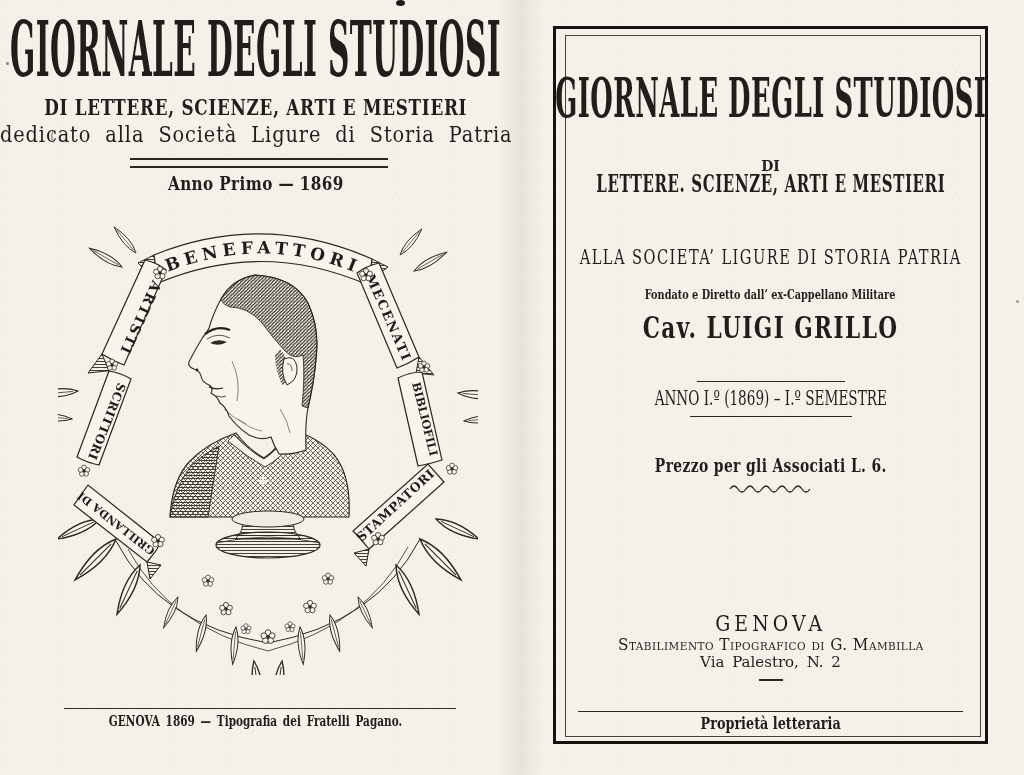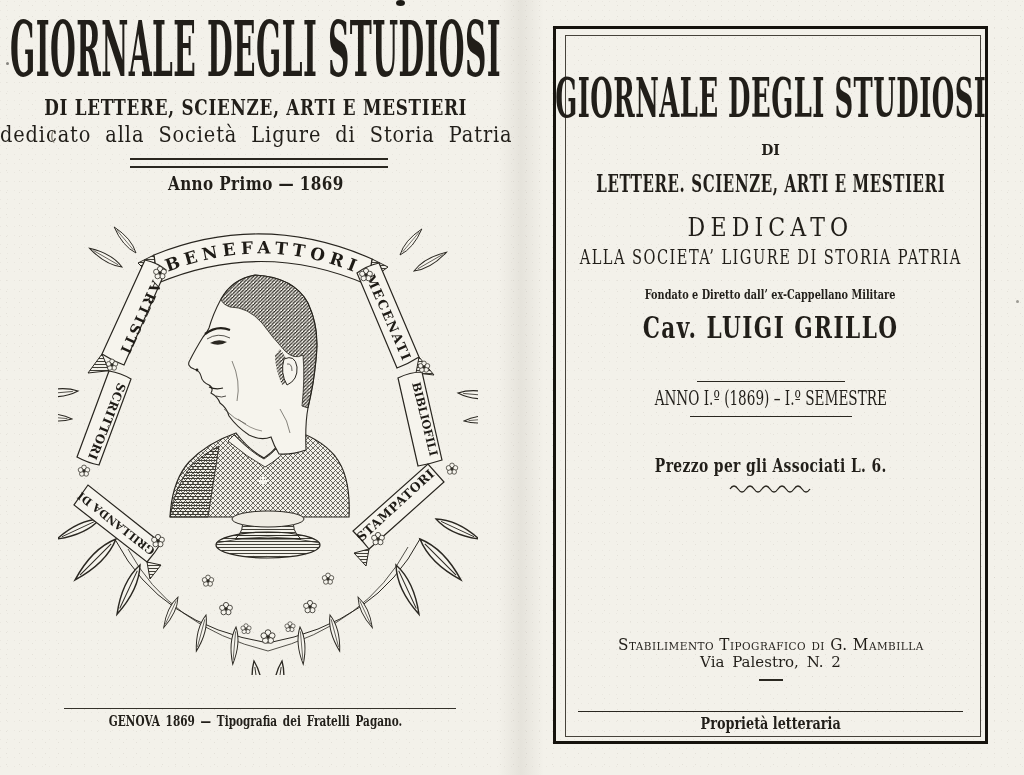--- a/index.html
+++ b/index.html
@@ -220,28 +220,25 @@
   </div>
 
   <div class="gutter-shadow"></div>
 
   <div class="page-right">
     <div class="inner-frame"></div>
 
     <div class="row rp-title" style="top:41px">
       <span class="t">GIORNALE DEGLI STUDIOSI</span>
     </div>
-    <div class="row rp-di" style="top:114px">
+    <div class="row rp-di" style="top:130px">
       <span class="t">DI</span>
     </div>
     <div class="row rp-subtitle" style="top:142px">
       <span class="t">LETTERE. SCIENZE, ARTI E MESTIERI</span>
-    </div>
-    <div class="row rp-dedicato" style="top:185px">
-      <span class="t">DEDICATO</span>
     </div>
     <div class="row rp-society" style="top:218px">
       <span class="t">ALLA SOCIETA’ LIGURE DI STORIA PATRIA</span>
     </div>
     <div class="row rp-fondato" style="top:259px">
       <span class="t">Fondato e Diretto dall’ ex-Cappellano Militare</span>
     </div>
     <div class="row rp-editor" style="top:284px">
       <span class="t">Cav. LUIGI GRILLO</span>
     </div>
@@ -252,20 +249,23 @@
     </div>
     <div class="rp-rule" style="top:387px;left:50%;transform:translateX(-50%);width:162px"></div>
 
     <div class="row rp-price" style="top:427px">
       <span class="t">Prezzo per gli Associati L. 6.</span>
     </div>
     <svg width="86" height="12" viewBox="0 0 86 12" style="position:absolute;left:50%;transform:translateX(-50%);top:453px">
       <path d="M2 7 Q6 1 10 7 T18 7 T26 7 T34 7 T42 7 T50 7 T58 7 T66 7 T74 7 T82 7" fill="none" stroke="#2a2720" stroke-width="1.3"></path>
     </svg>
 
+    <div class="row rp-city" style="top:583px">
+      <span class="t">GENOVA</span>
+    </div>
     <div class="row rp-publisher" style="top:608px">
       <span class="t">Stabilimento Tipografico di G. Mambilla</span>
     </div>
     <div class="row rp-address" style="top:626px">
       <span class="t">Via Palestro, N. 2</span>
     </div>
     <div class="rp-dash"></div>
     <div class="rp-rule" style="top:682px;left:22px;right:22px"></div>
     <div class="row rp-rights" style="top:687px">
       <span class="t">Proprietà letteraria</span>

